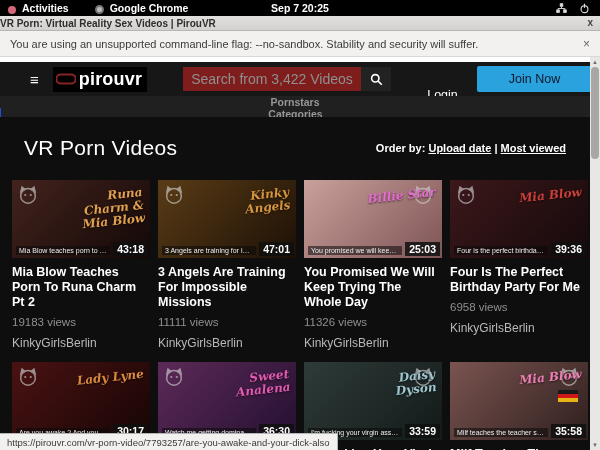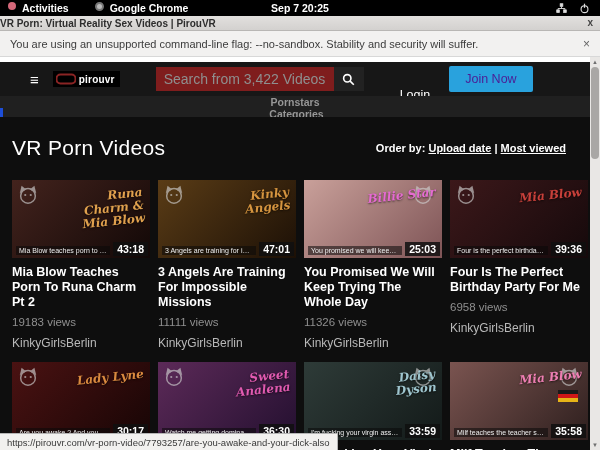--- a/index.html
+++ b/index.html
@@ -3,21 +3,21 @@
 <meta charset="utf-8">
 <style>
   * { margin:0; padding:0; box-sizing:border-box; }
   html,body { background:#333; }
   .screen { position:relative; width:600px; height:450px; overflow:hidden;
     font-family:"Liberation Sans", sans-serif; background:#0e0e0e; }
 
   
   .topbar { position:absolute; top:0; left:0; right:0; height:16px; background:#000;
     display:flex; align-items:center; color:#fff; font-size:10.5px; font-weight:bold; }
-  .topbar .left { display:flex; align-items:flex-start; gap:6px; padding-left:8px; }
+  .topbar .left { display:flex; align-items:flex-end; gap:6px; padding-left:8px; }
   .dot-icon { width:8px; height:8px; border-radius:50%; background:#d4687a; display:inline-block; }
   .chrome-ico { width:9px; height:9px; border-radius:50%; background:#bbb; border:2px solid #777; display:inline-block; }
   .topbar .center { position:absolute; left:0; right:0; text-align:center; pointer-events:none; }
   .topbar .right { margin-left:auto; display:flex; align-items:center; gap:12px; padding-right:10px; }
   .sys-ico { width:11px; height:11px; fill:#ddd; stroke:#ddd; }
 
   
   .titlebar { position:absolute; top:16px; left:0; right:0; height:15px;
     background:linear-gradient(#e2e0de,#d3d1cf); border-bottom:1px solid #b8b6b4;
     display:flex; align-items:center; justify-content:flex-start;
@@ -30,41 +30,41 @@
     font-size:11px; color:#3c3c3c; padding:0 10px; }
   .warnbar .warn-close { margin-left:auto; font-size:12px; color:#666; }
   .whitestrip { position:absolute; top:57px; left:0; right:0; height:5px; background:#fff; }
 
   
   .siteheader { position:absolute; top:62px; left:0; right:0; height:34px; background:#171717;
     display:flex; align-items:center; }
   .hamburger { color:#fff; font-size:15px; margin-left:30px; line-height:1; letter-spacing:0; }
   .logo { display:flex; align-items:center; gap:3px; margin-left:14px; background:#000; padding:2px 5px 2px 3px; }
   .goggles { width:20px; height:12px; }
-  .logo-text { color:#fff; font-weight:bold; font-size:10px; letter-spacing:.2px; }
+  .logo-text { color:#fff; font-weight:bold; font-size:18px; letter-spacing:.2px; }
   .searchwrap { display:flex; margin-left:36px; }
   .searchinput { width:178px; height:24px; background:#7f1d1d; border:0; color:#9a9a9a;
     font-size:14px; padding:0 8px; font-family:"Liberation Sans",sans-serif; }
   .searchinput::placeholder { color:#8f8f8f; }
   .searchbtn { width:30px; height:24px; background:#222; border:0; display:flex; align-items:center; justify-content:center; }
   .searchbtn svg { width:13px; height:13px; stroke:#fff; fill:none; stroke-width:2; }
   .login { color:#fff; font-size:12.5px; margin-left:36px;margin-top:32px; }
-  .joinbtn { margin-left:19px; background:#29a2dd; color:#4c1d95; border:0; font-size:12.5px;
-    padding:6px 16px; border-radius:2px; font-family:"Liberation Sans",sans-serif; }
+  .joinbtn { margin-left:19px; background:#29a2dd; color:#0f172a; border:0; font-size:12.5px;
+    padding:6px 32px; border-radius:2px; font-family:"Liberation Sans",sans-serif; }
 
   
   .navbar { position:absolute; top:96px; left:0; right:10px; height:21px; display:flex; background:#141414;flex-direction:column; }
   .navitem { flex:1; display:flex; align-items:center; justify-content:center;
-    background:#202020; border-left:3px solid #1d4ed8; color:#969696;
+    background:#202020; border-left:1px solid #1d4ed8; color:#969696;
     font-size:10.5px; font-weight:bold; }
   .navitem:first-child { border-left:0; }
 
   
   .pagehead { position:absolute; top:117px; left:0; right:10px; height:62px;
-    display:flex; align-items:center; padding:0 24px 0 12px; background:#0e0e0e; }
+    display:flex; align-items:center; padding:0 24px 0 24px; background:#0e0e0e; }
   .pagetitle { color:#fff; font-size:21px; font-weight:normal; letter-spacing:.3px; }
   .orderby { margin-left:auto; color:#fff; font-size:11px; font-weight:bold; }
   .orderby a { color:#fff; text-decoration:underline; }
   .orderby .sep { text-decoration:none; }
 
   
   .grid { position:absolute; top:180px; left:12px; width:576px;
     display:grid; grid-template-columns:repeat(4,1fr); column-gap:8px; row-gap:12px; }
   .card { width:138px; }
   .thumb { position:relative; width:138px; height:78px; overflow:hidden; }

